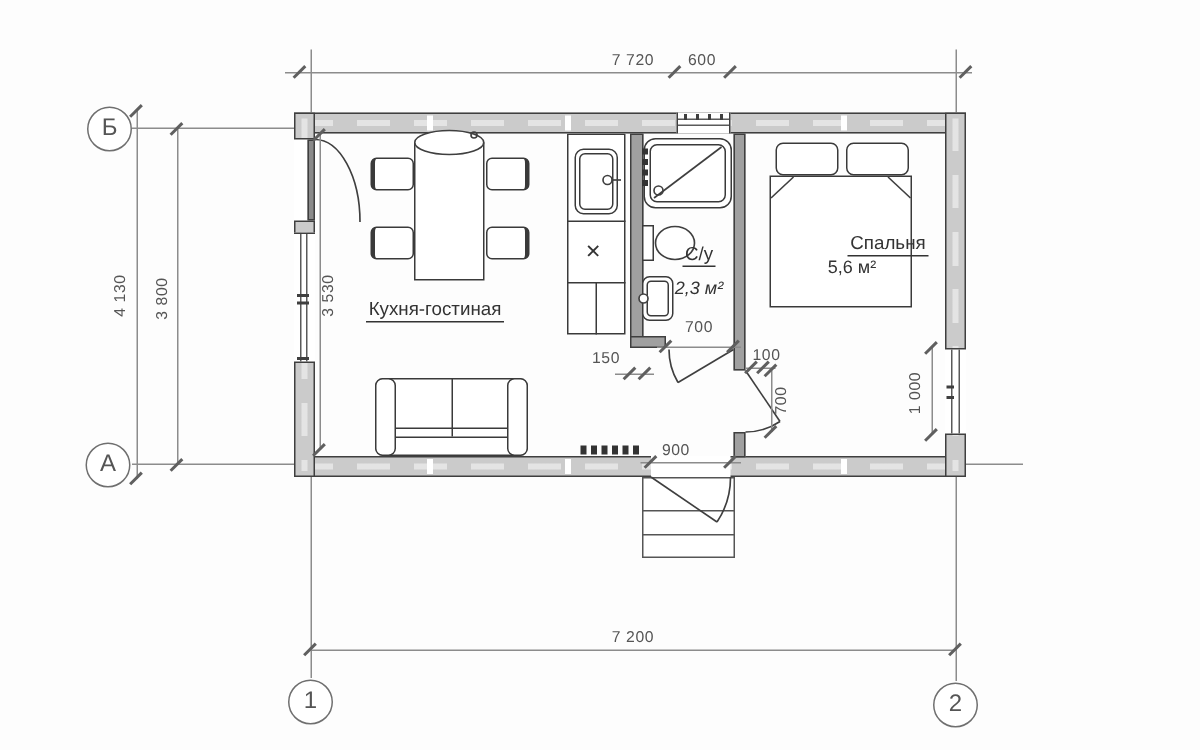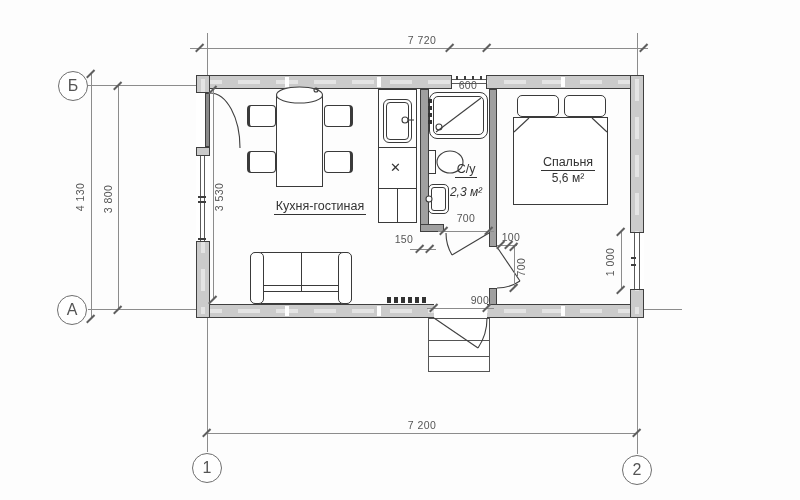--- a/index.html
+++ b/index.html
@@ -157,41 +157,41 @@
       <ellipse cx="299.5" cy="95" rx="23" ry="8" fill="#fff"></ellipse>
       <circle cx="316" cy="90" r="2"></circle>
       <circle cx="405" cy="120" r="3"></circle>
       <path d="M408,120 L414,120"></path>
       <circle cx="429" cy="199" r="3" fill="#fff"></circle>
       <path d="M529,118 L514,132"></path>
       <path d="M592,118 L607,132"></path>
     </g>
   </svg>
 
-  <div class="room-name" style="left:260px;top:199px;width:120px;">
+  <div class="room-name" style="left:230px;top:199px;width:120px;">
     <span>Кухня-гостиная</span>
   </div>
 
   <div class="room-name" style="left:441px;top:162px;width:50px;">
     <span>С/у</span>
   </div>
   <div class="room-area" style="left:436px;top:185px;width:60px;font-style:italic;">2,3 м²</div>
 
-  <div class="room-name" style="left:520px;top:155px;width:96px;">
+  <div class="room-name" style="left:544px;top:155px;width:96px;">
     <span>Спальня</span>
   </div>
   <div class="room-area" style="left:520px;top:171px;width:96px;">5,6 м²</div>
 
   <div class="dline h" style="left:190px;top:48px;width:458px;"></div>
   <div class="tk" style="left:194px;top:47px;"></div>
   <div class="tk" style="left:444px;top:47px;"></div>
   <div class="tk" style="left:481px;top:47px;"></div>
   <div class="tk" style="left:638px;top:47px;"></div>
   <div class="dimtx" style="left:382px;top:34px;width:80px;">7 720</div>
-  <div class="dimtx" style="left:448px;top:34px;width:40px;margin-top:45px;">600</div>
+  <div class="dimtx" style="left:448px;top:34px;width:40px;">600</div>
 
   <div class="dline v" style="left:91px;top:74px;height:245px;"></div>
   <div class="tk" style="left:85px;top:73px;"></div>
   <div class="tk" style="left:85px;top:318px;"></div>
   <div class="dimtx vert" style="left:58px;top:191px;width:44px;">4 130</div>
 
   <div class="dline v" style="left:118px;top:86px;height:224px;"></div>
   <div class="tk" style="left:112px;top:85px;"></div>
   <div class="tk" style="left:112px;top:309px;"></div>
   <div class="dimtx vert" style="left:86px;top:193px;width:44px;">3 800</div>
@@ -214,21 +214,21 @@
   <div class="dimtx" style="left:494px;top:231px;width:34px;">100</div>
   <div class="dline h" style="left:497px;top:245px;width:20px;"></div>
   <div class="tk" style="left:495px;top:244px;"></div>
   <div class="tk" style="left:503px;top:244px;"></div>
 
   <div class="dline v" style="left:514px;top:247px;height:41px;"></div>
   <div class="tk" style="left:508px;top:246px;"></div>
   <div class="tk" style="left:508px;top:287px;"></div>
   <div class="dimtx vert" style="left:503px;top:261px;width:36px;">700</div>
 
-  <div class="dimtx" style="left:462px;top:294px;width:36px;">900</div>
+  <div class="dimtx" style="left:424px;top:294px;width:36px;text-align:right;">900</div>
   <div class="dline h" style="left:427px;top:308px;width:67px;z-index:6;"></div>
   <div class="tk" style="left:428px;top:307px;"></div>
   <div class="tk" style="left:481px;top:307px;"></div>
 
   <div class="dline v" style="left:621px;top:232px;height:58px;"></div>
   <div class="tk" style="left:615px;top:231px;"></div>
   <div class="tk" style="left:615px;top:289px;"></div>
   <div class="dimtx vert" style="left:588px;top:256px;width:44px;">1 000</div>
 
   <div class="dline h" style="left:207px;top:433px;width:430px;"></div>

